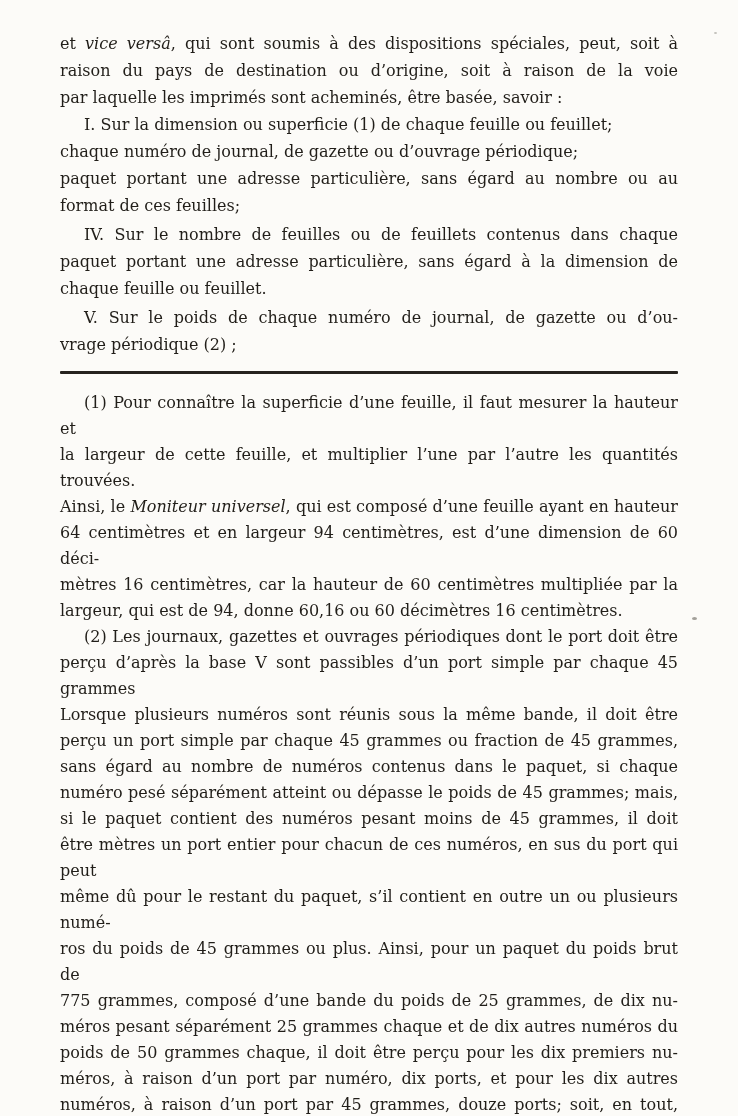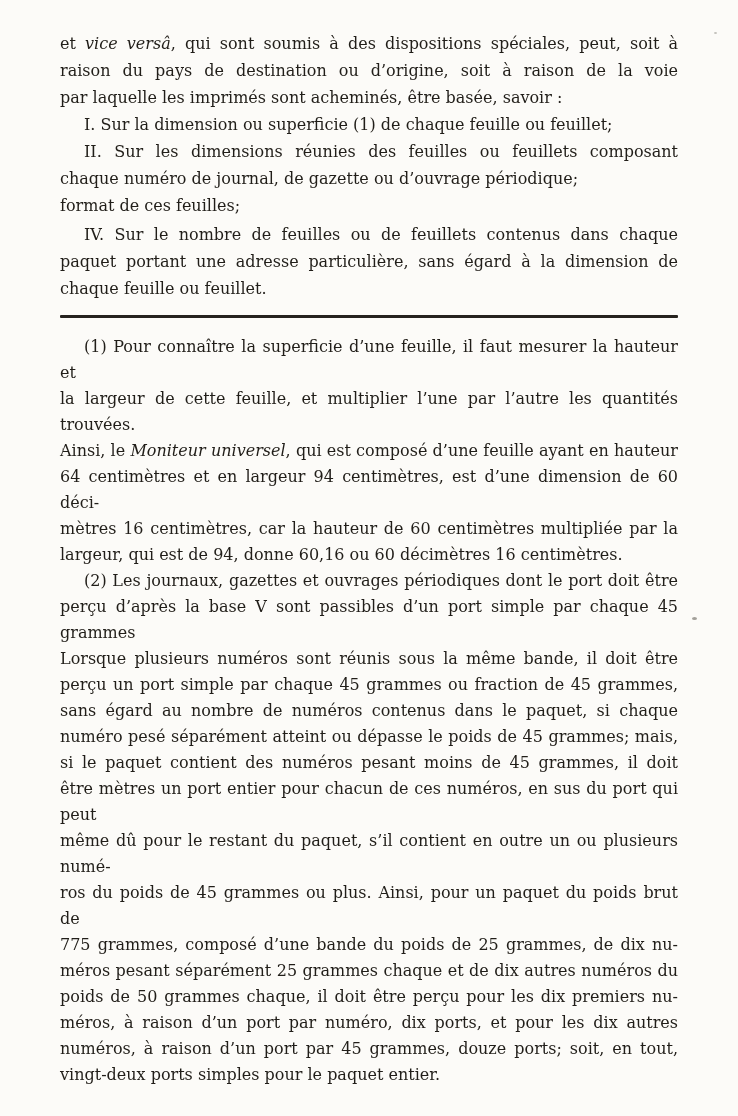--- a/index.html
+++ b/index.html
@@ -65,30 +65,34 @@
   <div class="body-text">
       <div class="paragraph">
         <div class="line"><span>et </span><span class="italic">vice versâ</span><span>, qui sont soumis à des dispositions spéciales, peut, soit à</span></div>
         <div class="line"><span>raison du pays de destination ou d’origine, soit à raison de la voie</span></div>
         <div class="line last"><span>par laquelle les imprimés sont acheminés, être basée, savoir :</span></div>
       </div>
       <div class="paragraph">
         <div class="line indent last"><span>I. Sur la dimension ou superficie (1) de chaque feuille ou feuillet;</span></div>
       </div>
       <div class="paragraph">
-        <div class="line indent"><span>II. Sur les dimensions réunies des feuilles ou feuillets composant</span></div>
         <div class="line last"><span>chaque numéro de journal, de gazette ou d’ouvrage périodique;</span></div>
       </div>
       <div class="paragraph">
+        <div class="line"><span>paquet portant une adresse particulière, sans égard au nombre ou au</span></div>
         <div class="line last"><span>format de ces feuilles;</span></div>
       </div>
       <div class="paragraph space-before">
         <div class="line indent"><span>IV. Sur le nombre de feuilles ou de feuillets contenus dans chaque</span></div>
         <div class="line"><span>paquet portant une adresse particulière, sans égard à la dimension de</span></div>
         <div class="line last"><span>chaque feuille ou feuillet.</span></div>
+      </div>
+      <div class="paragraph space-before">
+        <div class="line indent"><span>V. Sur le poids de chaque numéro de journal, de gazette ou d’ou-</span></div>
+        <div class="line last"><span>vrage périodique (2) ;</span></div>
       </div>
     </div>
   <div class="footnote-rule"></div>
   <div class="footnotes">
       <div class="paragraph">
         <div class="line indent"><span>(1) Pour connaître la superficie d’une feuille, il faut mesurer la hauteur et</span></div>
         <div class="line"><span>la largeur de cette feuille, et multiplier l’une par l’autre les quantités trouvées.</span></div>
         <div class="line"><span>Ainsi, le </span><span class="italic bold">Moniteur universel</span><span>, qui est composé d’une feuille ayant en hauteur</span></div>
         <div class="line"><span>64 centimètres et en largeur 94 centimètres, est d’une dimension de 60 déci-</span></div>
         <div class="line"><span>mètres 16 centimètres, car la hauteur de 60 centimètres multipliée par la</span></div>

